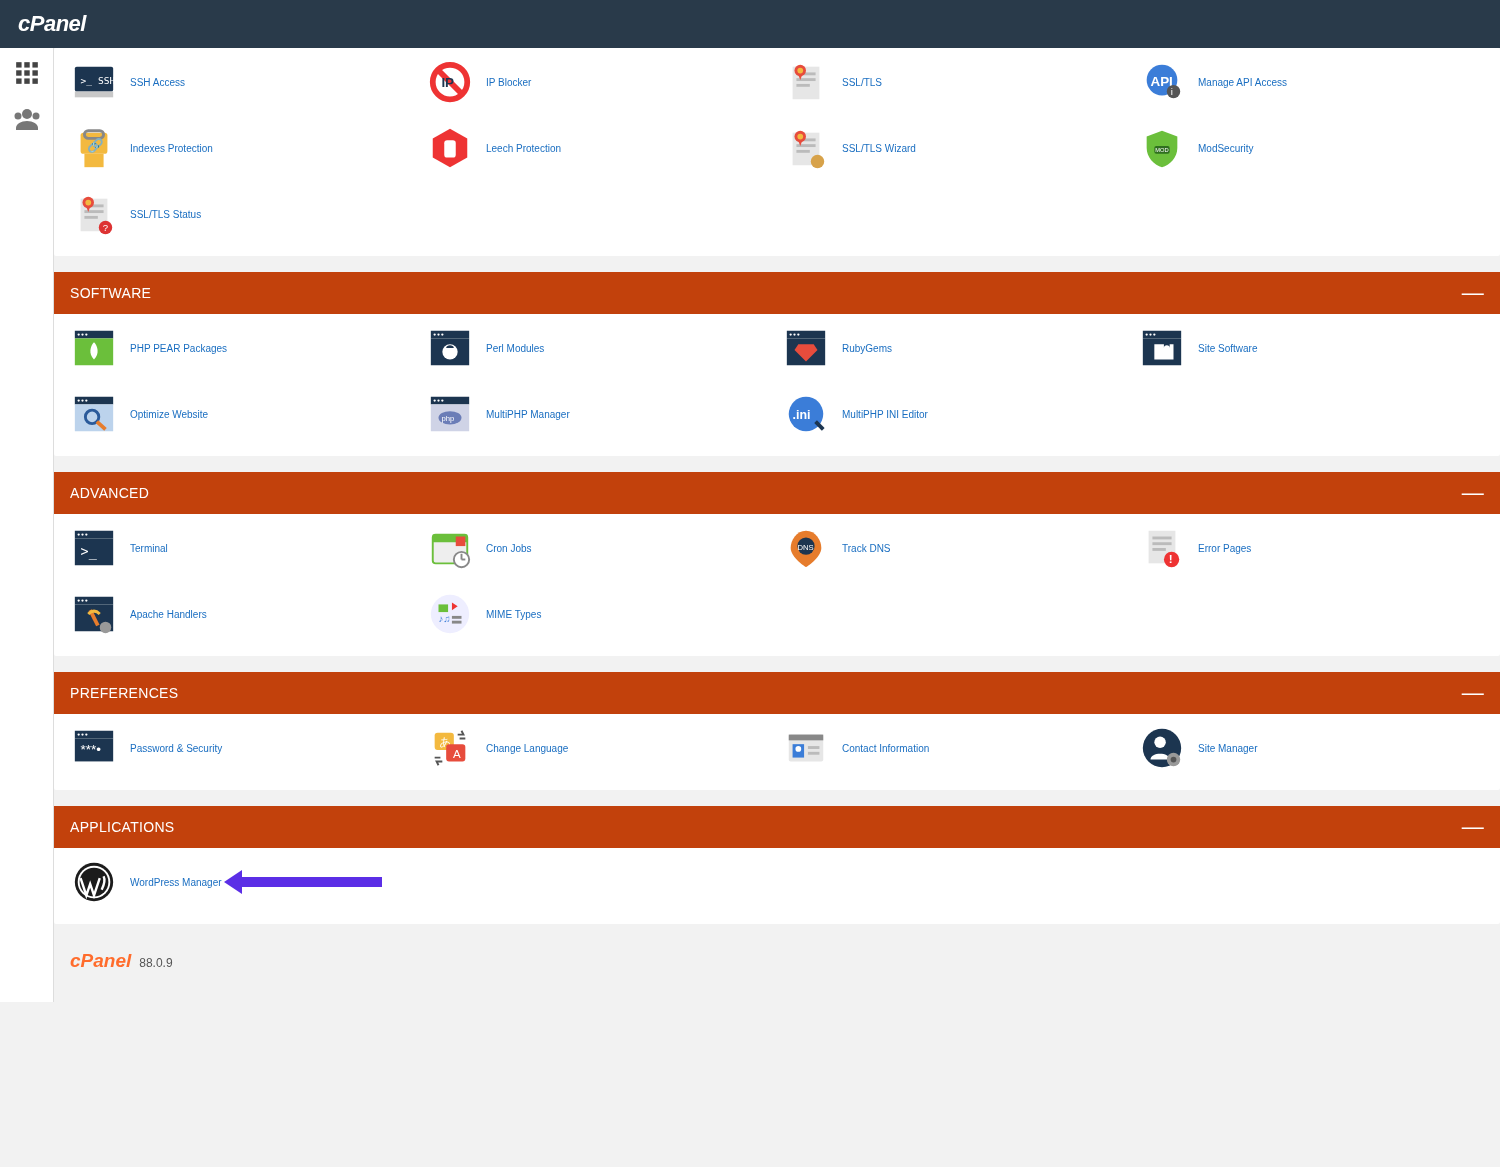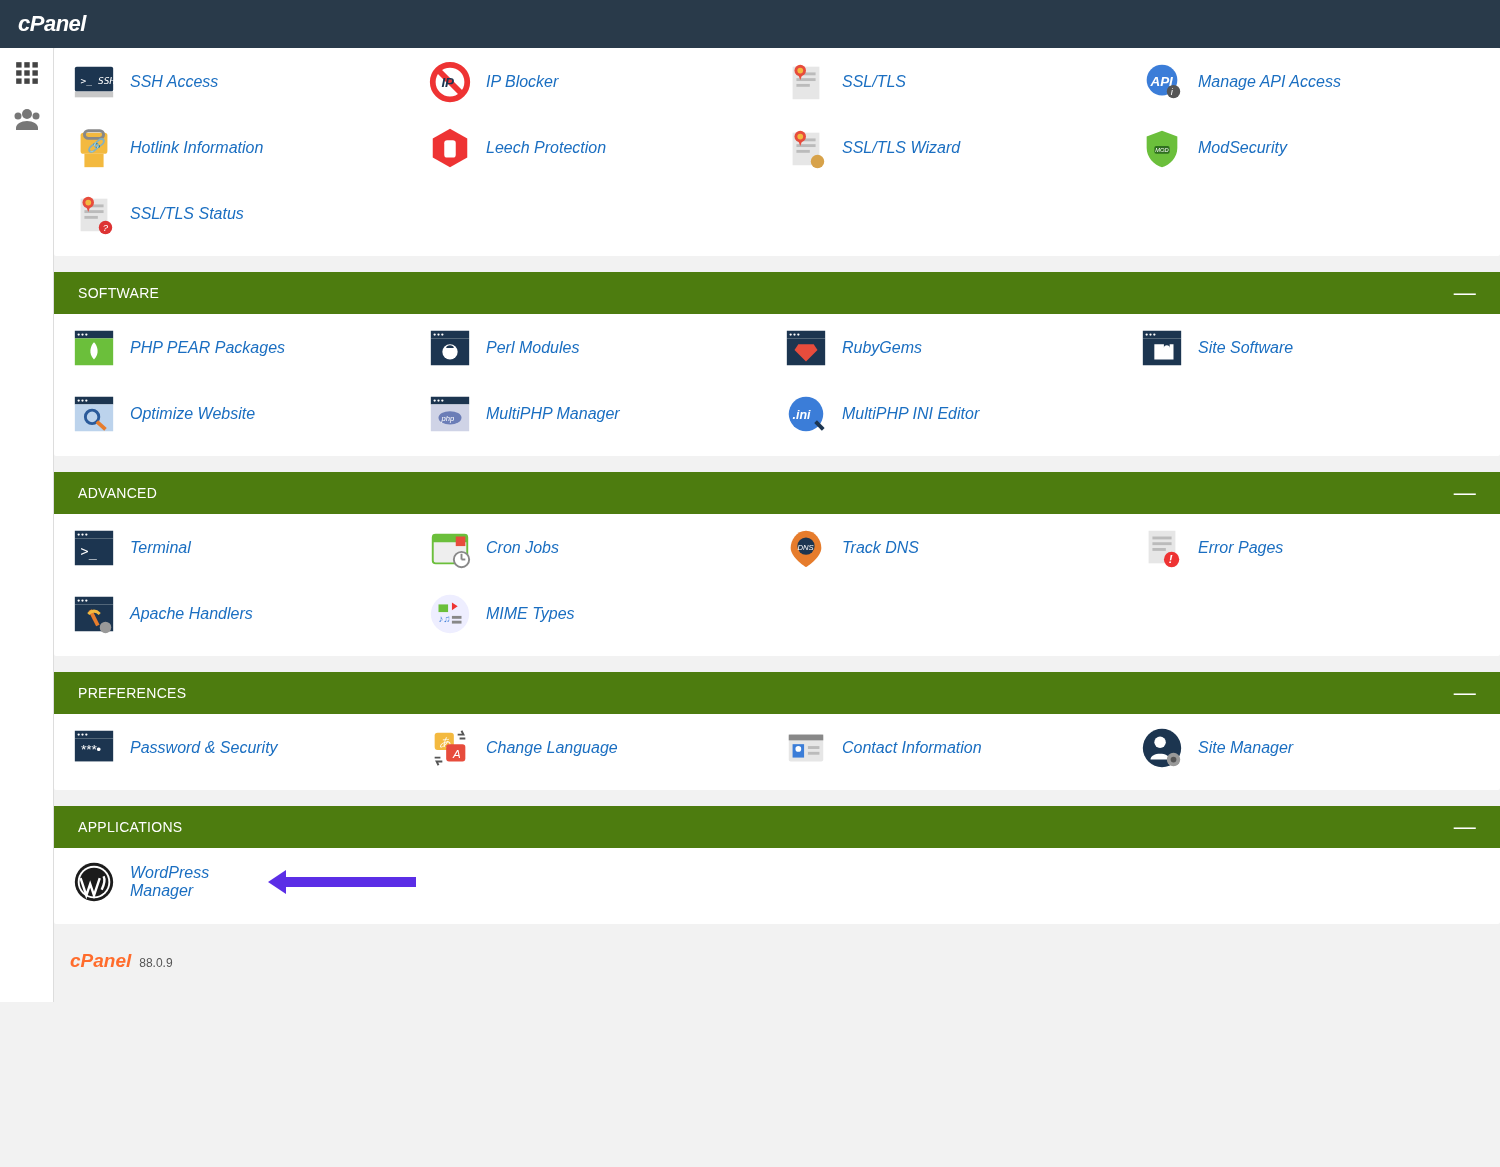--- a/index.html
+++ b/index.html
@@ -6,25 +6,25 @@
   body { font-family: -apple-system, BlinkMacSystemFont, "Segoe UI", Arial, sans-serif; background: #f2f2f2; font-size: 14px; color: #333; }
   .topbar { background: #293a4a; height: 48px; display: flex; align-items: center; padding: 0 18px; }
   .topbar .logo { color: #fff; font-weight: 700; font-style: italic; font-size: 22px; letter-spacing: -0.5px; }
   .topbar .logo .c { font-style: italic; }
   .shell { display: flex; }
   .leftbar { width: 54px; background: #fff; border-right: 1px solid #ddd; padding-top: 10px; display: flex; flex-direction: column; align-items: center; gap: 16px; }
   .leftbar .navicon { width: 30px; height: 30px; display: flex; align-items: center; justify-content: center; color: #4a4a4a; cursor: pointer; }
   .main { flex: 1; padding: 0 0 20px 0; }
   .panel { background: #fff; margin: 0 0 16px 0; border-radius: 2px; }
   .panel-body { padding: 10px 16px 18px 16px; }
-  .grid { display: grid; grid-template-columns: repeat(4, 1fr); gap: 18px 10px; font-style: italic; }
+  .grid { display: grid; grid-template-columns: repeat(4, 1fr); gap: 18px 10px; }
   .tile { display: flex; align-items: center; gap: 12px; cursor: pointer; }
   .iconbox { width: 48px; height: 48px; display: flex; align-items: center; justify-content: center; flex-shrink: 0; }
-  .tile-label { color: #1a6ec1; font-size: 16px; }
-  .section-hdr { background: #4d7c0f; color: #fff; display: flex; align-items: center; justify-content: space-between; padding: 10px 24px; font-size: 14px; letter-spacing: 0.3px; cursor: pointer; }
+  .tile-label { color: #1a6ec1; font-size: 10px; }
+  .section-hdr { background: #c2410c; color: #fff; display: flex; align-items: center; justify-content: space-between; padding: 10px 16px; font-size: 14px; letter-spacing: 0.3px; cursor: pointer; }
   .section-hdr .collapse { font-size: 22px; font-weight: 300; line-height: 1; }
   .footer { padding: 10px 16px; display: flex; align-items: baseline; gap: 8px; }
   .footer .brand { color: #ff6c2c; font-weight: 700; font-style: italic; font-size: 19px; }
   .footer .ver { color: #555; font-size: 12px; }
   .arrow { position: relative; width: 140px; height: 10px; background: #5b2ee6; margin-left: 8px; }
   .arrow::before { content: ""; position: absolute; left: -18px; top: -7px; border-right: 18px solid #5b2ee6; border-top: 12px solid transparent; border-bottom: 12px solid transparent; }
   svg { display: block; }
 </style>
 </head>
 <body>
@@ -110,21 +110,21 @@
             </div>
             <div class="tile">
               <div class="iconbox">
                 <svg width="46" height="46" viewBox="0 0 48 48">
                   <rect x="10" y="8" width="28" height="22" rx="3" fill="#f3b93f"></rect>
                   <rect x="14" y="6" width="20" height="8" rx="4" fill="none" stroke="#888" stroke-width="3"></rect>
                   <rect x="14" y="30" width="20" height="14" fill="#f3b93f"></rect>
                   <text x="17" y="26" fill="#333" font-size="14">🔗</text>
                 </svg>
               </div>
-              <span class="tile-label">Hotlink Information</span>
+              <span class="tile-label">Indexes Protection</span>
             </div>
             <div class="tile">
               <div class="iconbox">
                 <svg width="46" height="46" viewBox="0 0 48 48">
                   <polygon points="24,4 42,14 42,34 24,44 6,34 6,14" fill="#e33"></polygon>
                   <rect x="18" y="16" width="12" height="18" rx="3" fill="#fff"></rect>
                 </svg>
               </div>
               <span class="tile-label">Leech Protection</span>
             </div>

